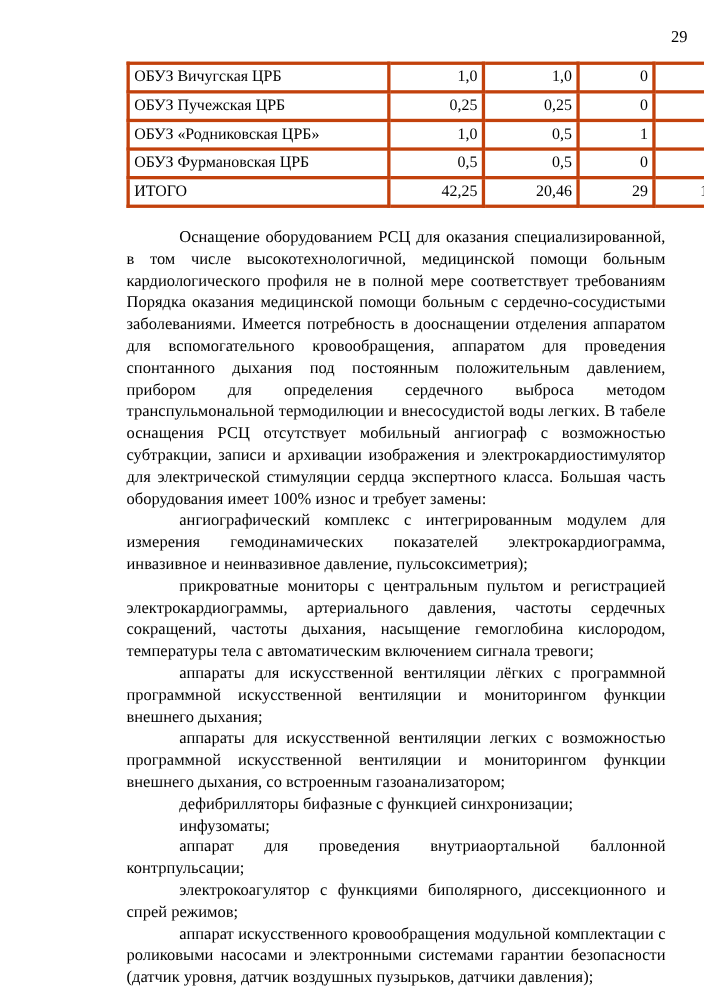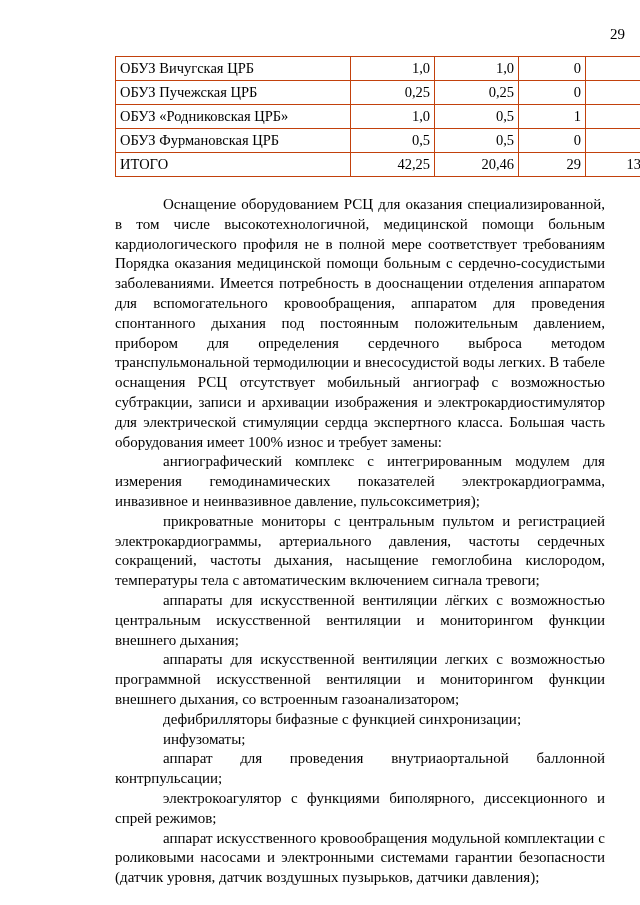--- a/index.html
+++ b/index.html
@@ -36,21 +36,21 @@
     top: 56px;
     width: 490px;
   }
   table.data-table {
     border-collapse: collapse;
     width: 490px;
     table-layout: fixed;
     font-size: 14.5px;
   }
   table.data-table td {
-    border: 1px solid #c2410c;
+    border: 3px solid #c2410c;
     padding: 2px 4px 3px 4px;
     height: 18px;
     vertical-align: middle;
   }
   td.col-name {
     text-align: left;
     width: 226px;
     padding-left: 6px;
   }
   td.col-num {
@@ -122,21 +122,21 @@
           <td class="col-num c3">29</td>
           <td class="col-num c4">134547</td>
         </tr>
       </tbody>
     </table>
 
     <div class="body-text">
       <p class="para">Оснащение оборудованием РСЦ для оказания специализированной, в том числе высокотехнологичной, медицинской помощи больным кардиологического профиля не в полной мере соответствует требованиям Порядка оказания медицинской помощи больным с сердечно-сосудистыми заболеваниями. Имеется потребность в дооснащении отделения аппаратом для вспомогательного кровообращения, аппаратом для проведения спонтанного дыхания под постоянным положительным давлением, прибором для определения сердечного выброса методом транспульмональной термодилюции и внесосудистой воды легких. В табеле оснащения РСЦ отсутствует мобильный ангиограф с возможностью субтракции, записи и архивации изображения и электрокардиостимулятор для электрической стимуляции сердца экспертного класса. Большая часть оборудования имеет 100% износ и требует замены:</p>
       <p class="para">ангиографический комплекс с интегрированным модулем для измерения гемодинамических показателей электрокардиограмма, инвазивное и неинвазивное давление, пульсоксиметрия);</p>
       <p class="para">прикроватные мониторы с центральным пультом и регистрацией электрокардиограммы, артериального давления, частоты сердечных сокращений, частоты дыхания, насыщение гемоглобина кислородом, температуры тела с автоматическим включением сигнала тревоги;</p>
-      <p class="para">аппараты для искусственной вентиляции лёгких с возможностью центральным искусственной вентиляции и мониторингом функции внешнего дыхания;</p>
+      <p class="para">аппараты для искусственной вентиляции лёгких с программной программной искусственной вентиляции и мониторингом функции внешнего дыхания;</p>
       <p class="para">аппараты для искусственной вентиляции легких с возможностью программной искусственной вентиляции и мониторингом функции внешнего дыхания, со встроенным газоанализатором;</p>
       <p class="para">дефибрилляторы бифазные с функцией синхронизации;</p>
       <p class="para">инфузоматы;</p>
       <p class="para">аппарат для проведения внутриаортальной баллонной контрпульсации;</p>
       <p class="para">электрокоагулятор с функциями биполярного, диссекционного и спрей режимов;</p>
       <p class="para">аппарат искусственного кровообращения модульной комплектации с роликовыми насосами и электронными системами гарантии безопасности (датчик уровня, датчик воздушных пузырьков, датчики давления);</p>
     </div>
 
   </div>
 </div>

